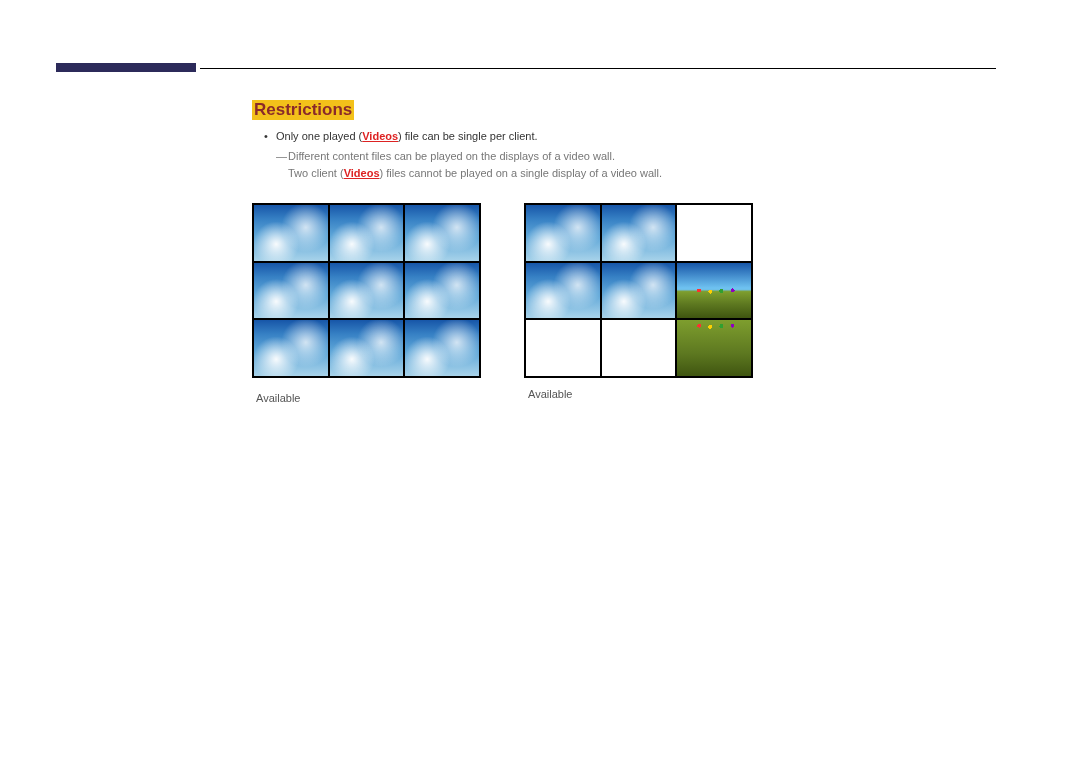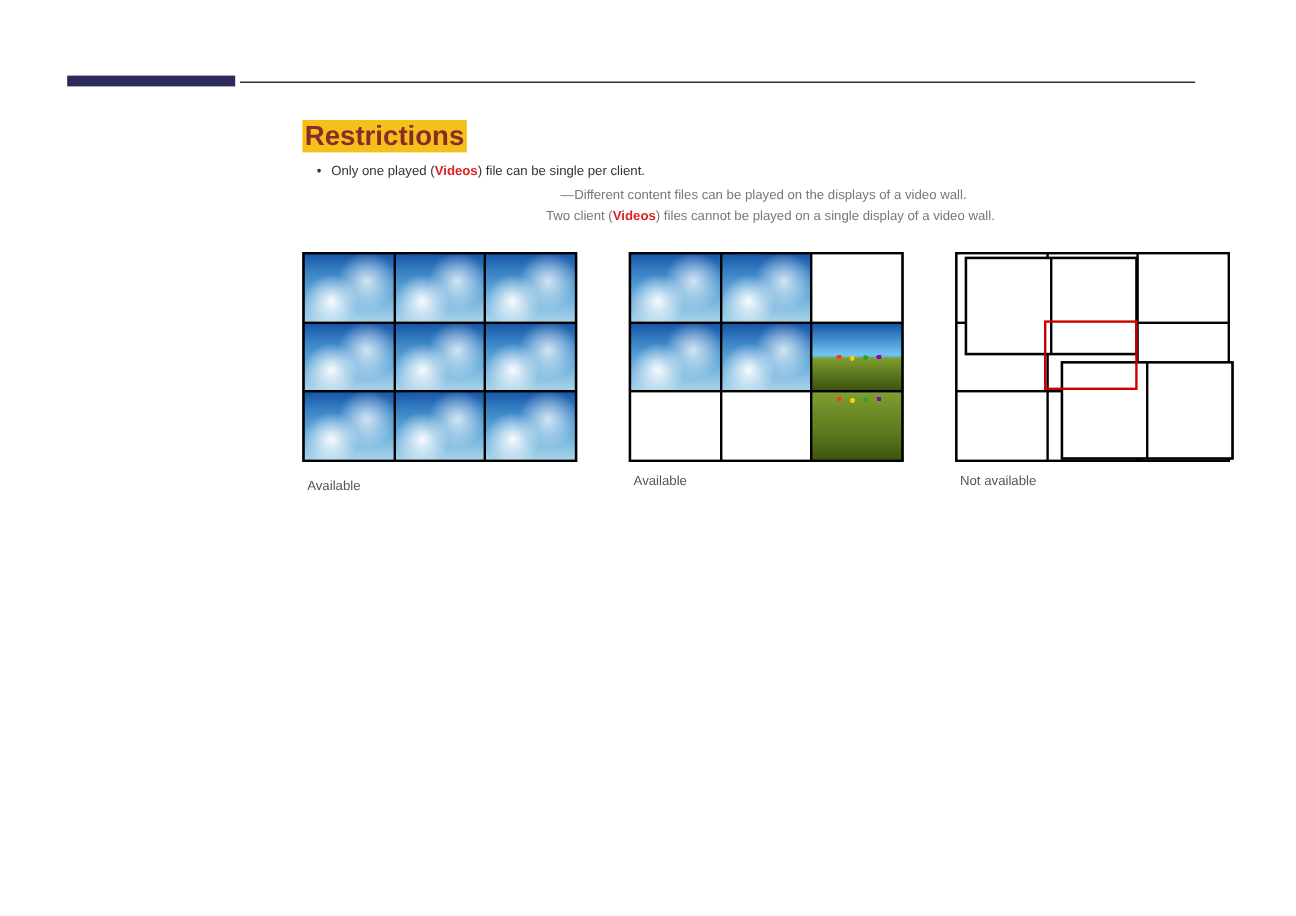--- a/index.html
+++ b/index.html
@@ -30,21 +30,21 @@
   .content {
     position: absolute;
     top: 100px;
     left: 252px;
     right: 84px;
   }
   .heading {
     display: inline-block;
     background: #f3c11a;
     color: #8a2a2a;
-    font-size: 23px;
+    font-size: 17px;
     font-weight: 600;
     padding: 0 2px;
     margin-bottom: 10px;
   }
   .bullet-item {
     display: flex;
     font-size: 11px;
     color: #333;
     margin-left: 12px;
     margin-bottom: 6px;
@@ -52,28 +52,27 @@
   .bullet-item .dot {
     width: 12px;
     flex: 0 0 12px;
   }
   .bullet-item .bt { flex: 1; }
   .subitem {
     margin-left: 24px;
     font-size: 11px;
     color: #777;
     line-height: 1.5;
-    text-align: center;
   }
   .subitem .dash {
     display: inline-block;
     width: 12px;
     vertical-align: top;
   }
-  .hl { color: #d22; font-weight: 600; }
+  .hl { color: #d22; font-weight: 600; text-decoration: underline; }
   .figrow {
     display: flex;
     gap: 43px;
     margin-top: 22px;
   }
   .figcol { display: flex; flex-direction: column; }
   .grid3x3 {
     width: 229px;
     height: 175px;
     border: 2px solid #000;
@@ -199,41 +198,16 @@
         <div class="cell sky"></div>
         <div class="cell sky"></div>
         <div class="cell grasssky"></div>
         <div class="cell"></div>
         <div class="cell"></div>
         <div class="cell grass"></div>
       </div>
       <div class="caption caption2">Available</div>
     </div>
 
-    <div class="figcol">
-      <div class="fig3-wrap">
-        <div class="fig3-grid">
-          <div></div>
-            <div></div>
-            <div></div>
-          <div></div>
-            <div></div>
-            <div></div>
-          <div></div>
-            <div></div>
-            <div></div>
-        </div>
-        <div class="rect rectA">
-          <div class="sky"></div>
-          <div class="sky"></div>
-        </div>
-        <div class="rect rectB">
-          <div class="grasssky"></div>
-          <div class="grasssky"></div>
-        </div>
-        <div class="redbox"></div>
-      </div>
-      <div class="caption caption2">Not available</div>
-    </div>
 
   </div>
 
 </div>
 
 </body></html>

